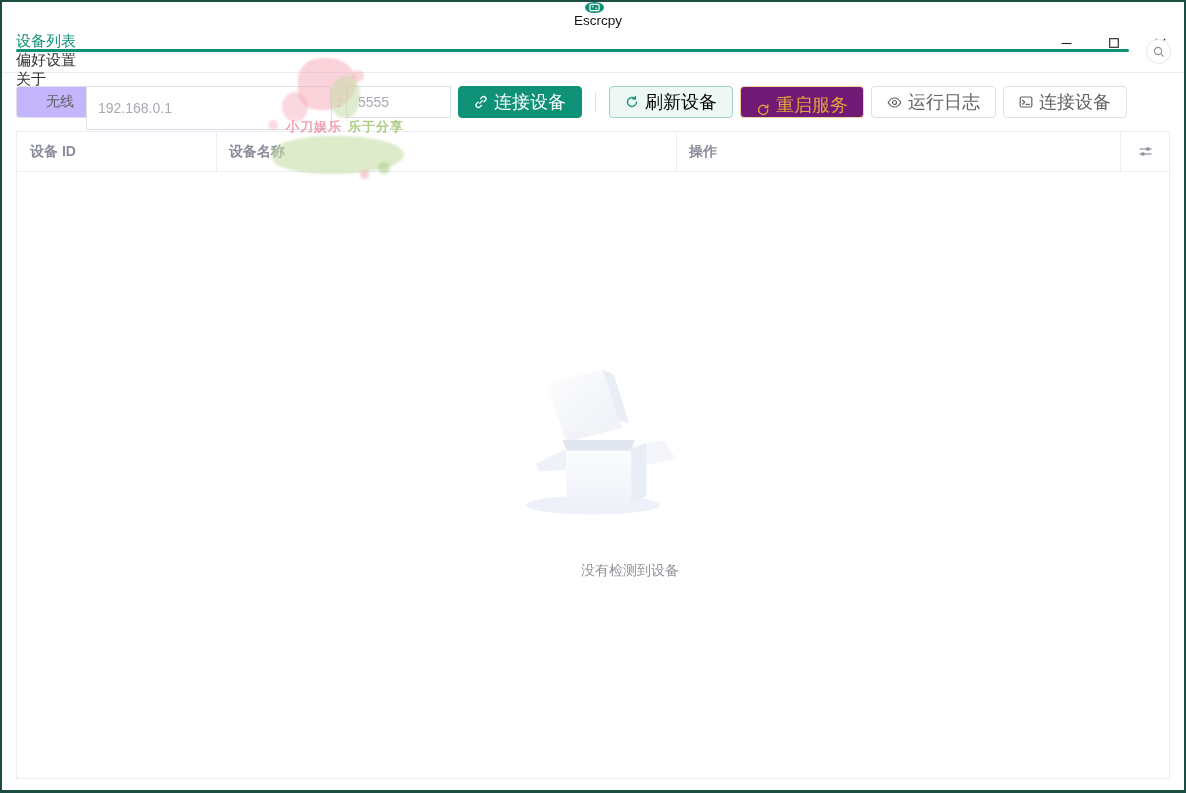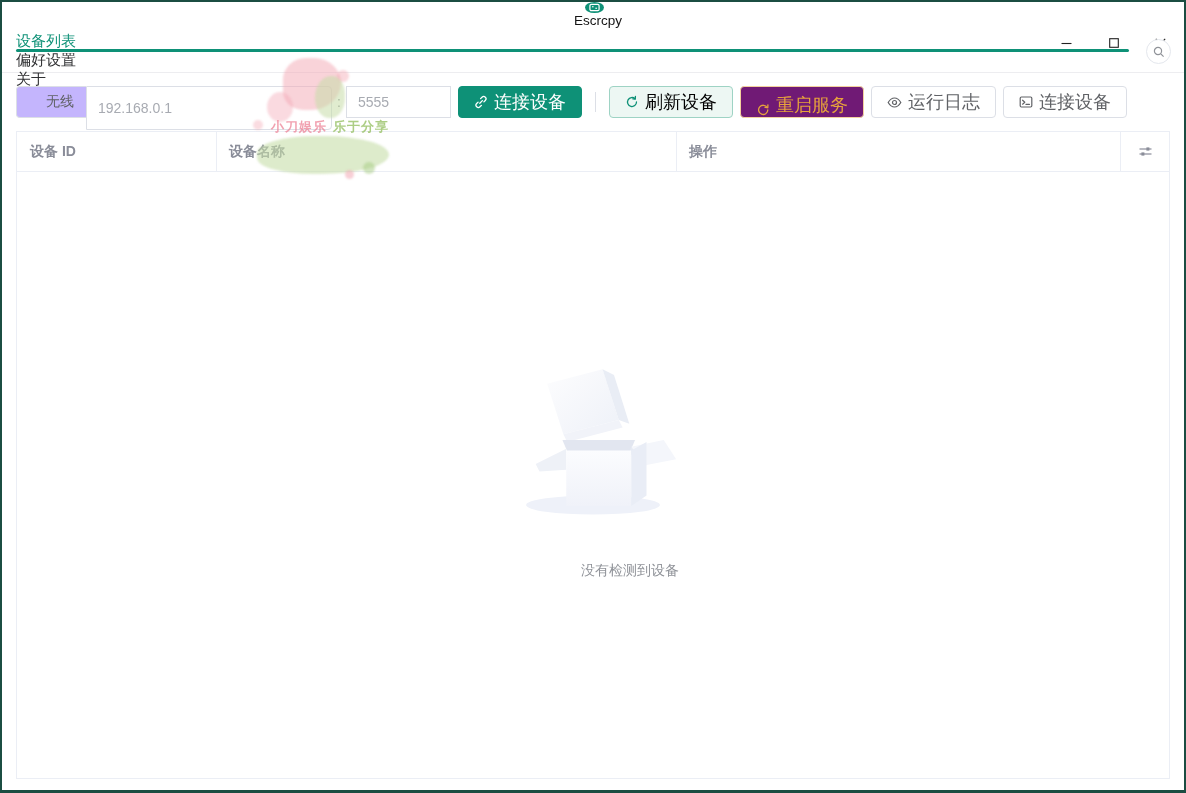--- a/index.html
+++ b/index.html
@@ -139,21 +139,21 @@
   .th:first-child { padding-left: 13px; }
   .th.last { border-right: none; justify-content: center; padding: 0; cursor: pointer; }
   .table-body {
     flex: 1 1 auto;
     display: flex; flex-direction: column; align-items: center;
   }
   .empty-state { margin-top: 190px; display: flex; flex-direction: column; align-items: flex-end; }
   .empty-text { margin-top: 42px; font-size: 14px; color: #909399; }
   
   .watermark {
-    position: absolute; left: 243px; top: 56px;
+    position: absolute; left: 258px; top: 56px;
     width: 170px; height: 125px;
     pointer-events: none; z-index: 30;
   }
   .wm-blob { position: absolute; border-radius: 50%; filter: blur(1px); }
   .wm-pink1 { left: 38px; top: 0; width: 58px; height: 52px; background: rgba(243,168,180,.5); border-radius: 46% 54% 60% 40%; }
   .wm-pink2 { left: 22px; top: 34px; width: 26px; height: 30px; background: rgba(243,168,180,.42); }
   .wm-pink3 { left: 92px; top: 12px; width: 12px; height: 12px; background: rgba(243,168,180,.45); }
   .wm-pink4 { left: 8px; top: 62px; width: 10px; height: 10px; background: rgba(243,168,180,.4); }
   .wm-green1 { left: 70px; top: 18px; width: 30px; height: 42px; background: rgba(198,221,168,.55); border-radius: 55% 45% 50% 50%; }
   .wm-green2 { left: 12px; top: 78px; width: 132px; height: 38px; background: rgba(198,221,168,.6); border-radius: 48% 52% 55% 45%; }

